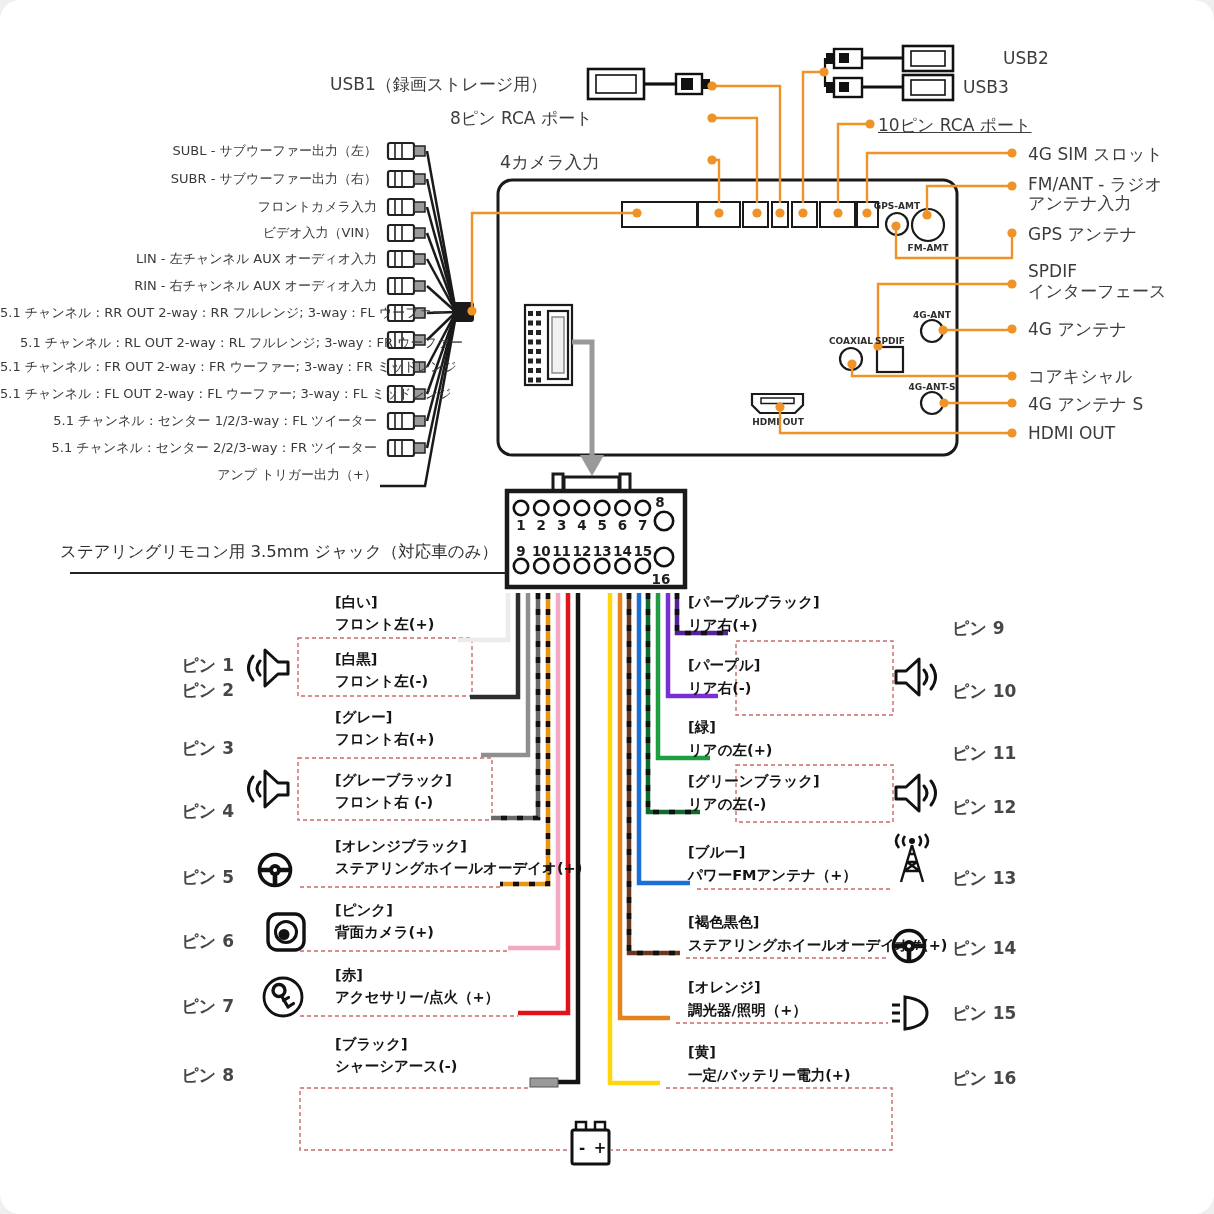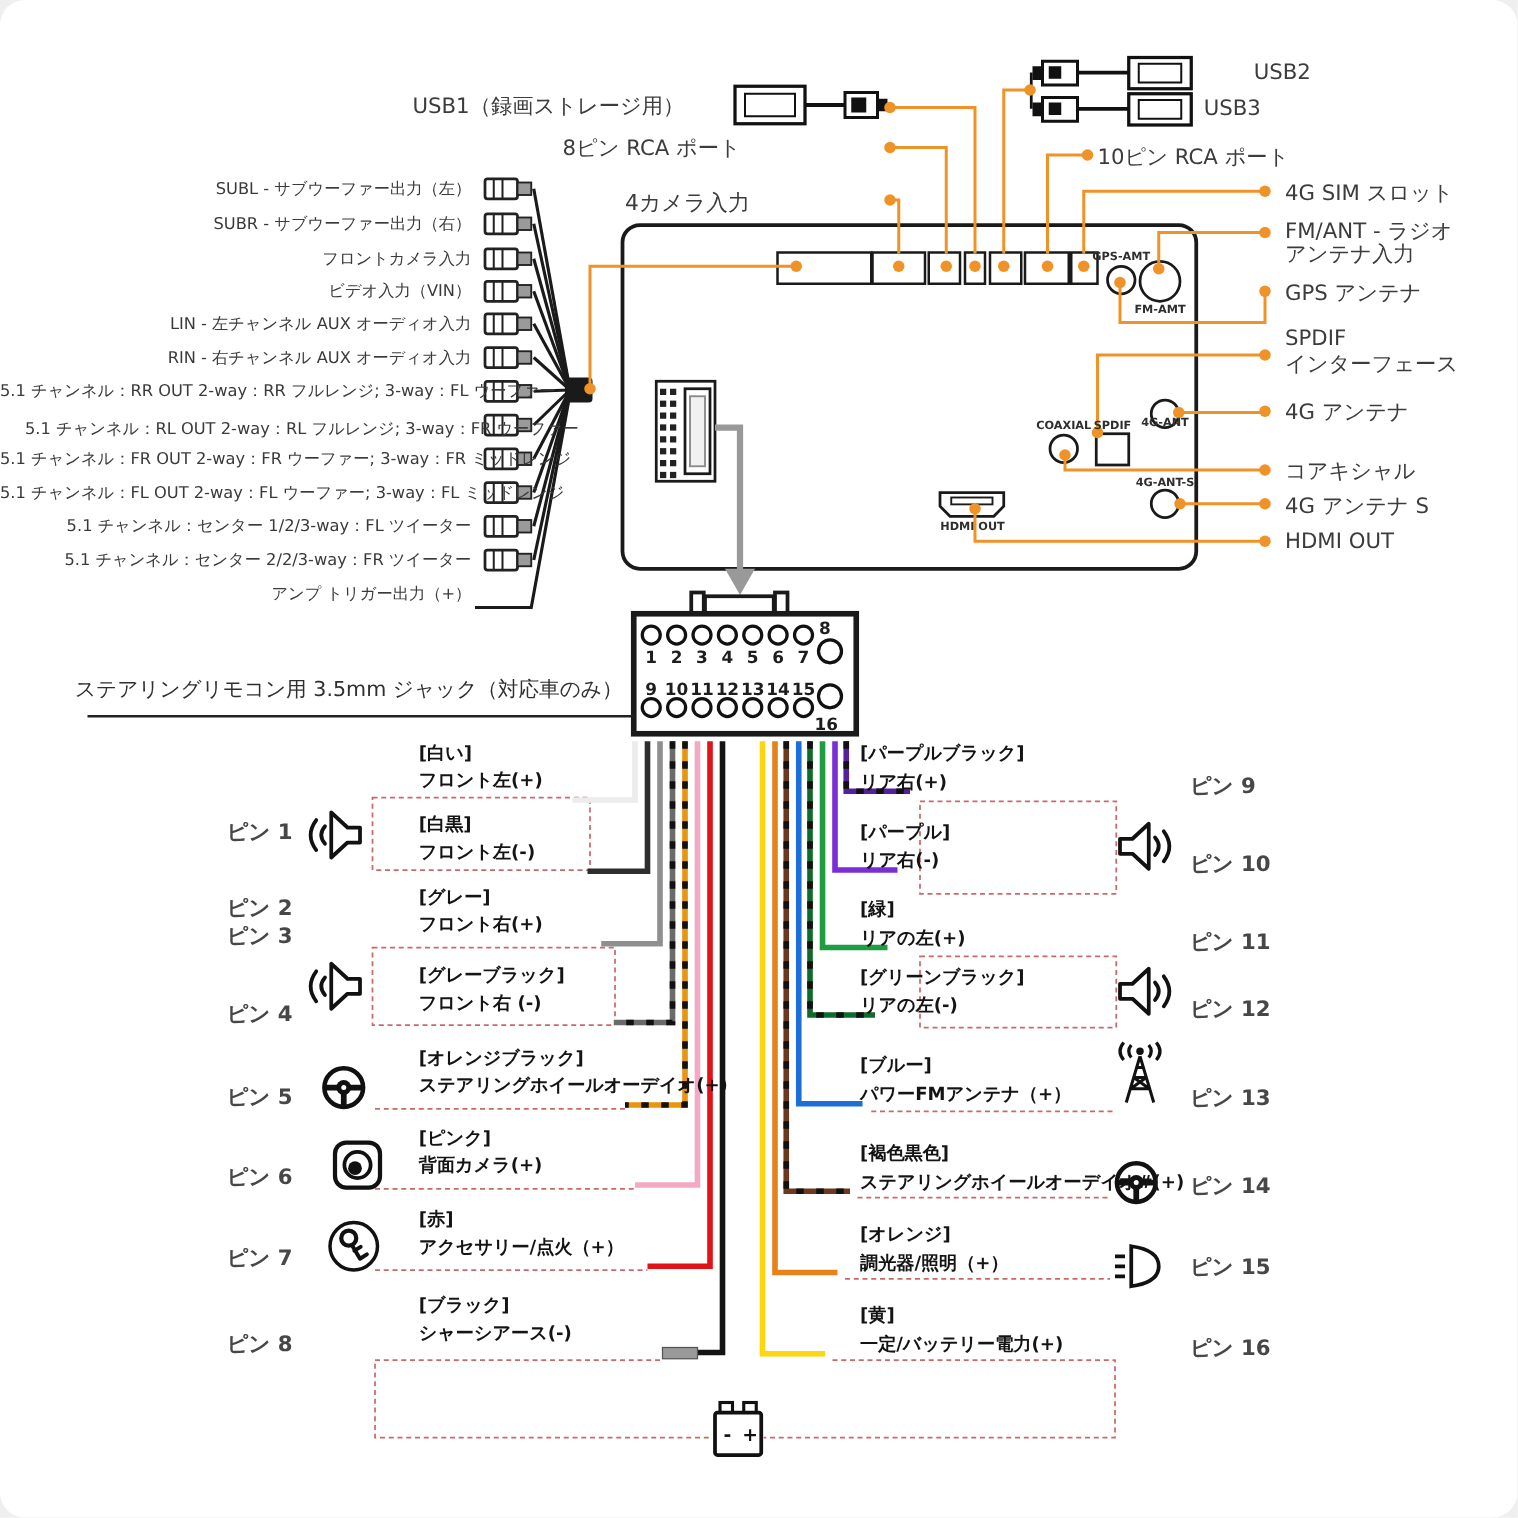--- a/index.html
+++ b/index.html
@@ -364,39 +364,39 @@
       <rect x="572" y="1130" width="37" height="34" rx="2" fill="#fff" stroke="#111" stroke-width="3"></rect>
       <text class="bat" x="582" y="1153">-</text>
       <text class="bat" x="600" y="1153">+</text>
     </g>
   </svg>
 
   <div class="abs tl ral" style="left:330px;top:73px;width:255px;">USB1（録画ストレージ用）</div>
   <div class="abs tl" style="left:963px;top:48px;margin-left:40px;">USB2</div>
   <div class="abs tl" style="left:963px;top:77px;">USB3</div>
   <div class="abs tl ral" style="left:450px;top:107px;width:250px;">8ピン RCA ポート</div>
-  <div class="abs tl" style="left:878px;top:114px;">10ピン RCA ポート</div>
+  <div class="abs tl" style="left:878px;top:114px;text-decoration:underline;">10ピン RCA ポート</div>
   <div class="abs tl ral" style="left:500px;top:150px;width:205px;font-size:17.5px;">4カメラ入力</div>
 
   <div class="abs rlbl" style="top:143px;">4G SIM スロット</div>
   <div class="abs rlbl" style="top:173px;">FM/ANT - ラジオ</div>
   <div class="abs rlbl" style="top:192px;">アンテナ入力</div>
   <div class="abs rlbl" style="top:223px;">GPS アンテナ</div>
   <div class="abs rlbl" style="top:261px;">SPDIF</div>
   <div class="abs rlbl" style="top:280px;">インターフェース</div>
   <div class="abs rlbl" style="top:318px;">4G アンテナ</div>
   <div class="abs rlbl" style="top:365px;">コアキシャル</div>
   <div class="abs rlbl" style="top:393px;">4G アンテナ S</div>
   <div class="abs rlbl" style="top:423px;">HDMI OUT</div>
 
   <div class="abs unit-lbl" style="left:897px;top:201px;">GPS-AMT</div>
   <div class="abs unit-lbl" style="left:928px;top:243px;">FM-AMT</div>
   <div class="abs unit-lbl" style="left:851px;top:336px;">COAXIAL</div>
   <div class="abs unit-lbl" style="left:890px;top:336px;">SPDIF</div>
-  <div class="abs unit-lbl" style="left:932px;top:310px;margin-top:24px;">4G-ANT</div>
+  <div class="abs unit-lbl" style="left:932px;top:310px;">4G-ANT</div>
   <div class="abs unit-lbl" style="left:932px;top:382px;">4G-ANT-S</div>
   <div class="abs unit-lbl" style="left:778px;top:417px;">HDMI OUT</div>
 
   <div class="abs jack ral" style="left:60px;top:541px;width:440px;">ステアリングリモコン用 3.5mm ジャック（対応車のみ）</div>
 
   <div id="gen-labels">
       <div class="abs lport" style="top:142px;">SUBL - サブウーファー出力（左）</div>
       <div class="abs lport" style="top:170px;">SUBR - サブウーファー出力（右）</div>
       <div class="abs lport" style="top:198px;">フロントカメラ入力</div>
       <div class="abs lport" style="top:224px;">ビデオ入力（VIN）</div>
@@ -405,21 +405,21 @@
       <div class="abs lport" style="top:304px;">5.1 チャンネル：RR OUT 2-way：RR フルレンジ; 3-way：FL ウーファー</div>
       <div class="abs lport" style="top:334px;padding-left:20px;">5.1 チャンネル：RL OUT 2-way：RL フルレンジ; 3-way：FR ウーファー</div>
       <div class="abs lport" style="top:358px;">5.1 チャンネル：FR OUT 2-way：FR ウーファー; 3-way：FR ミッドレンジ</div>
       <div class="abs lport" style="top:385px;">5.1 チャンネル：FL OUT 2-way：FL ウーファー; 3-way：FL ミッドレンジ</div>
       <div class="abs lport" style="top:412px;">5.1 チャンネル：センター 1/2/3-way：FL ツイーター</div>
       <div class="abs lport" style="top:439px;">5.1 チャンネル：センター 2/2/3-way：FR ツイーター</div>
       <div class="abs lport" style="top:466px;">アンプ トリガー出力（+）</div>
       <div class="abs pin-id" style="left:130px;width:104px;text-align:right;top:622px;margin-top:32px;">ピン 1</div>
       <div class="abs pin-tag" style="left:335px;top:593px;">[白い]</div>
       <div class="abs pin-func" style="left:335px;top:615px;">フロント左(+)</div>
-      <div class="abs pin-id" style="left:130px;width:104px;text-align:right;top:679px;margin-top:36px;">ピン 2</div>
+      <div class="abs pin-id" style="left:130px;width:104px;text-align:right;top:679px;">ピン 2</div>
       <div class="abs pin-tag" style="left:335px;top:650px;">[白黒]</div>
       <div class="abs pin-func" style="left:335px;top:672px;">フロント左(-)</div>
       <div class="abs pin-id" style="left:130px;width:104px;text-align:right;top:737px;">ピン 3</div>
       <div class="abs pin-tag" style="left:335px;top:708px;">[グレー]</div>
       <div class="abs pin-func" style="left:335px;top:730px;">フロント右(+)</div>
       <div class="abs pin-id" style="left:130px;width:104px;text-align:right;top:800px;">ピン 4</div>
       <div class="abs pin-tag" style="left:335px;top:771px;">[グレーブラック]</div>
       <div class="abs pin-func" style="left:335px;top:793px;">フロント右 (-)</div>
       <div class="abs pin-id" style="left:130px;width:104px;text-align:right;top:866px;">ピン 5</div>
       <div class="abs pin-tag" style="left:335px;top:837px;">[オレンジブラック]</div>

